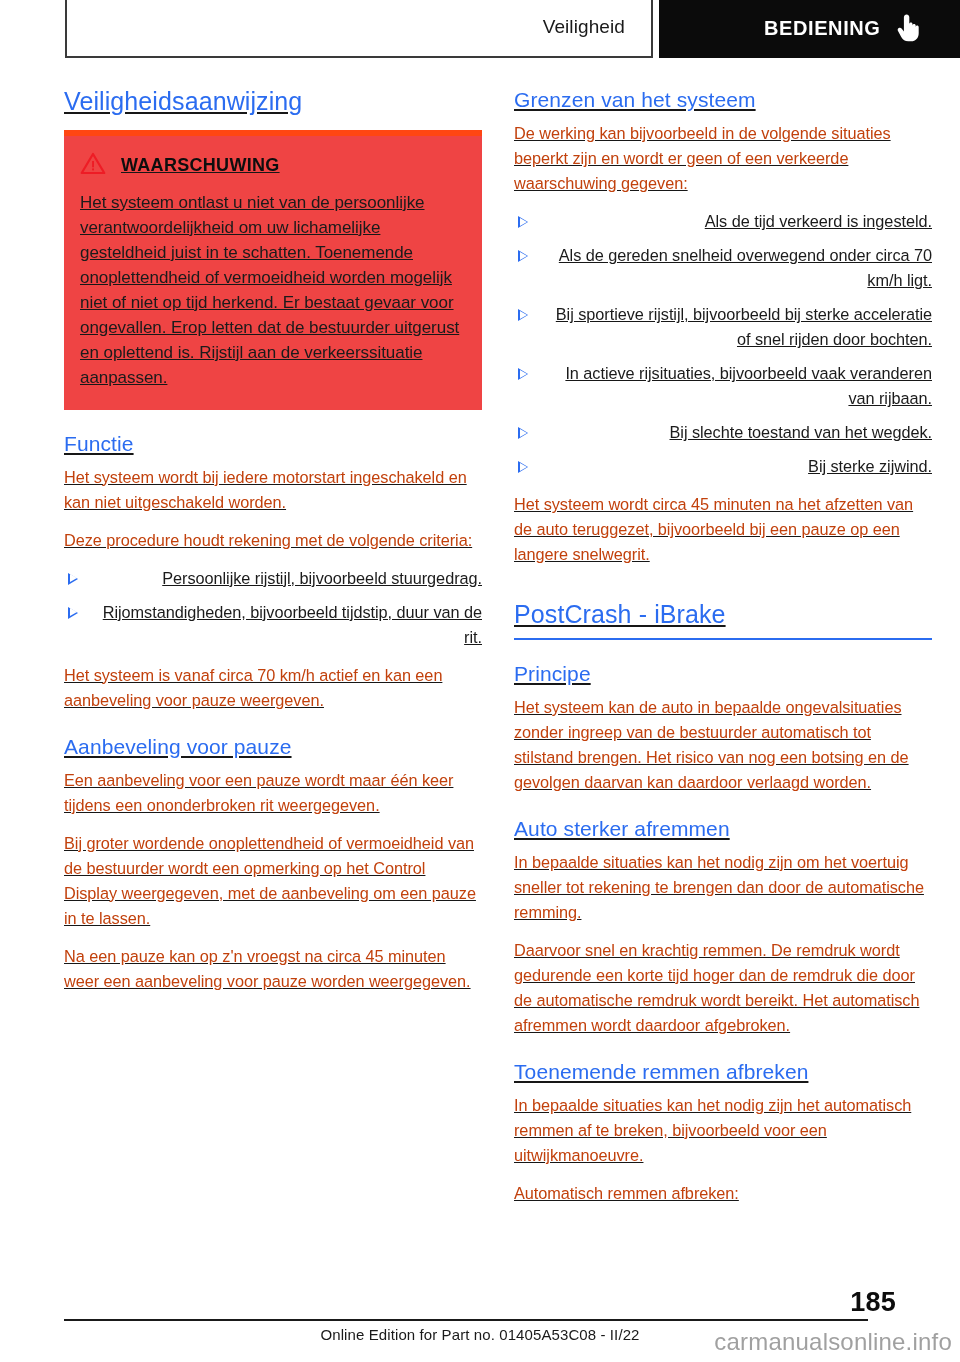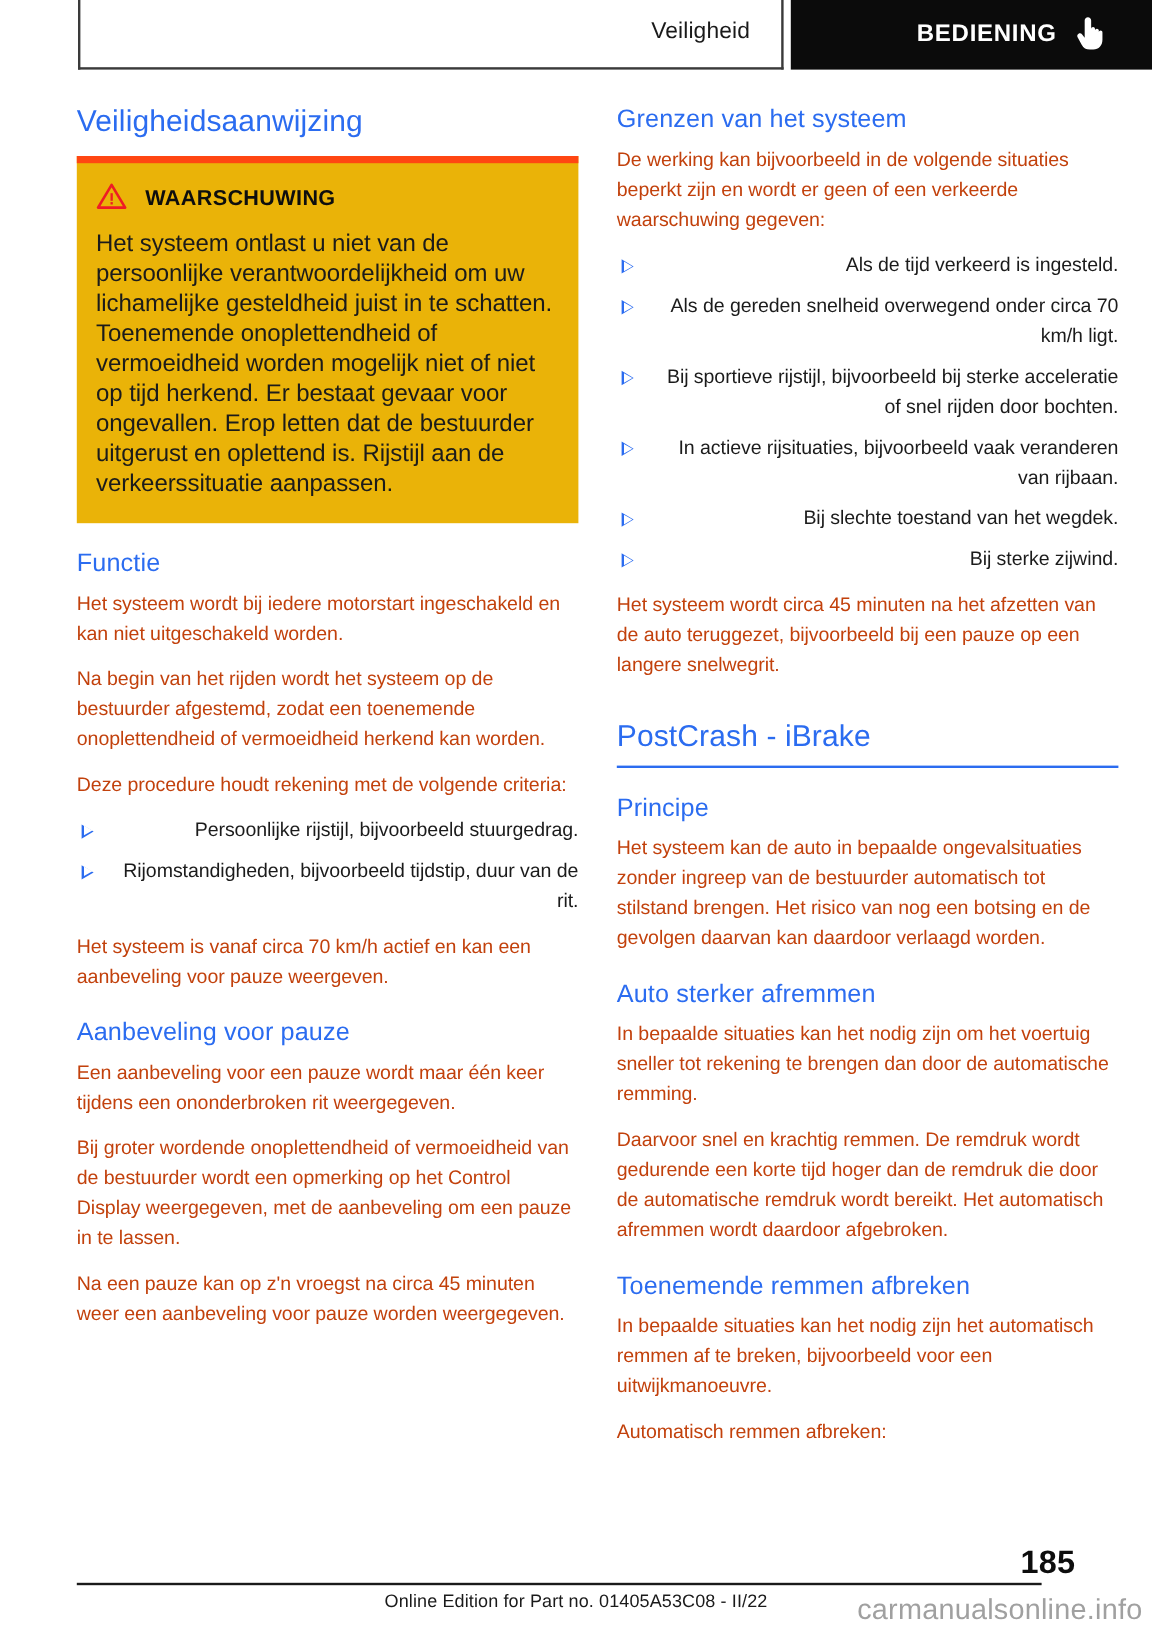--- a/index.html
+++ b/index.html
@@ -75,20 +75,21 @@
   .page {
     position: absolute;
     top: 88px;
     left: 0;
     width: 960px;
   }
   .col {
     position: absolute;
     top: 0;
     width: 418px;
+    text-decoration: underline;
   }
   .col-left  { left: 64px; }
   .col-right { left: 514px; }
 
   
   h1.title {
     font-size: 25px;
     font-weight: normal;
     color: #2b6cf0;
     margin: 0 0 14px 0;
@@ -165,40 +166,40 @@
     width: 0;
     height: 0;
     border-top: 4.2px solid transparent;
     border-bottom: 4.2px solid transparent;
     border-left: 7px solid #ffffff;
     z-index: 2;
   }
 
   
   .warning-box {
-    background: #eab308;
+    background: #ef4444;
     border-top: 6px solid #ff4612;
     padding: 16px 16px 20px 16px;
     margin-bottom: 8px;
     box-sizing: border-box;
   }
   .warning-head {
     display: flex;
     align-items: center;
     margin-bottom: 11px;
   }
   .warning-head .wlabel {
     font-size: 18px;
     font-weight: bold;
     letter-spacing: 0.3px;
     color: #0e0e0e;
     margin-left: 15px;
   }
   .warning-box p {
-    font-size: 20px;
+    font-size: 17px;
     line-height: 25px;
     margin: 0;
     color: #1b1b1b;
     letter-spacing: -0.05px;
   }
 
   
   .footer {
     position: absolute;
     left: 0;
@@ -275,21 +276,20 @@
             <rect x="12.1" y="16.4" width="1.9" height="2.0" fill="#ee1c25"></rect>
           </svg>
         </span>
         <span class="wlabel">WAARSCHUWING</span>
       </div>
       <p>Het systeem ontlast u niet van de persoonlijke verantwoordelijkheid om uw lichamelijke gesteldheid juist in te schatten. Toenemende onoplettendheid of vermoeidheid worden mogelijk niet of niet op tijd herkend. Er bestaat gevaar voor ongevallen. Erop letten dat de bestuurder uitgerust en oplettend is. Rijstijl aan de verkeerssituatie aanpassen.</p>
     </div>
 
     <h2 class="sub">Functie</h2>
     <p class="body">Het systeem wordt bij iedere motorstart ingeschakeld en kan niet uitgeschakeld worden.</p>
-    <p class="body">Na begin van het rijden wordt het systeem op de bestuurder afgestemd, zodat een toenemende onoplettendheid of vermoeidheid herkend kan worden.</p>
     <p class="body">Deze procedure houdt rekening met de volgende criteria:</p>
     <ul class="bullets">
       <li><span class="tri"></span><span>Persoonlijke rijstijl, bijvoorbeeld stuurgedrag.</span></li>
       <li><span class="tri"></span><span>Rijomstandigheden, bijvoorbeeld tijdstip, duur van de rit.</span></li>
     </ul>
     <p class="body">Het systeem is vanaf circa 70 km/h actief en kan een aanbeveling voor pauze weergeven.</p>
 
     <h2 class="sub">Aanbeveling voor pauze</h2>
     <p class="body">Een aanbeveling voor een pauze wordt maar één keer tijdens een ononderbroken rit weergegeven.</p>
     <p class="body">Bij groter wordende onoplettendheid of vermoeidheid van de bestuurder wordt een opmerking op het Control Display weergegeven, met de aanbeveling om een pauze in te lassen.</p>

